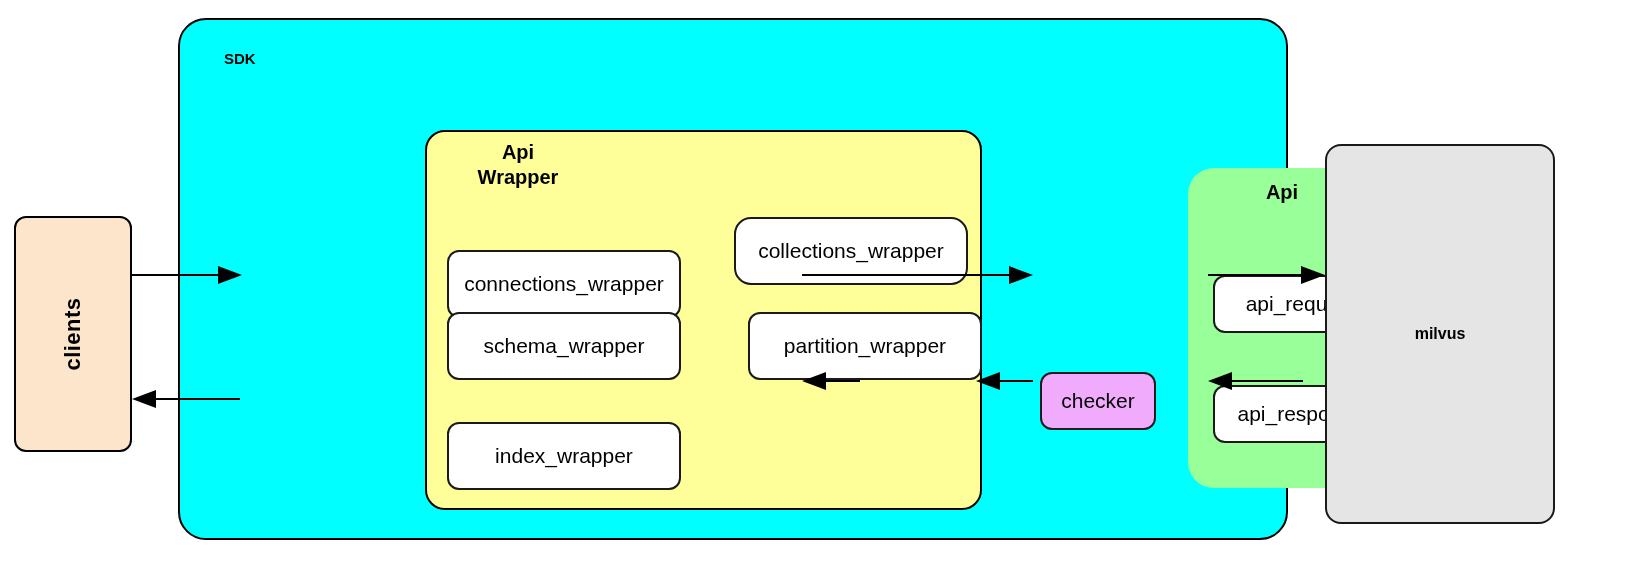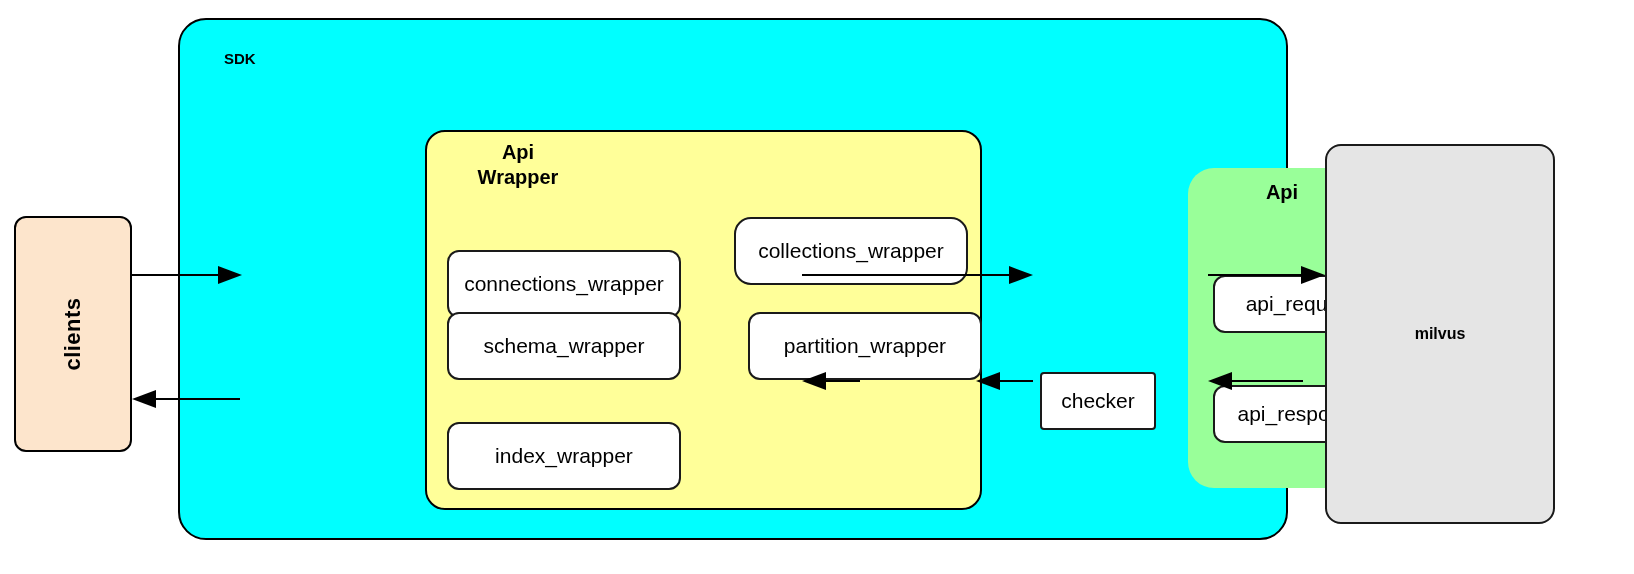--- a/index.html
+++ b/index.html
@@ -131,23 +131,23 @@
     width: 175px;
     height: 58px;
   }
 
   
   #checker-box {
     left: 860px;
     top: 352px;
     width: 116px;
     height: 58px;
-    background: #ffffff;
-    border: 2px solid #1a1a1a;
-    border-radius: 4px;
+    background: #f0abfc;
+    border: 2px solid #1a1a1a;
+    border-radius: 12px;
     font-size: 21px;
   }
 
   
   #milvus-box {
     left: 1325px;
     top: 144px;
     width: 230px;
     height: 380px;
     background: #e5e5e5;

